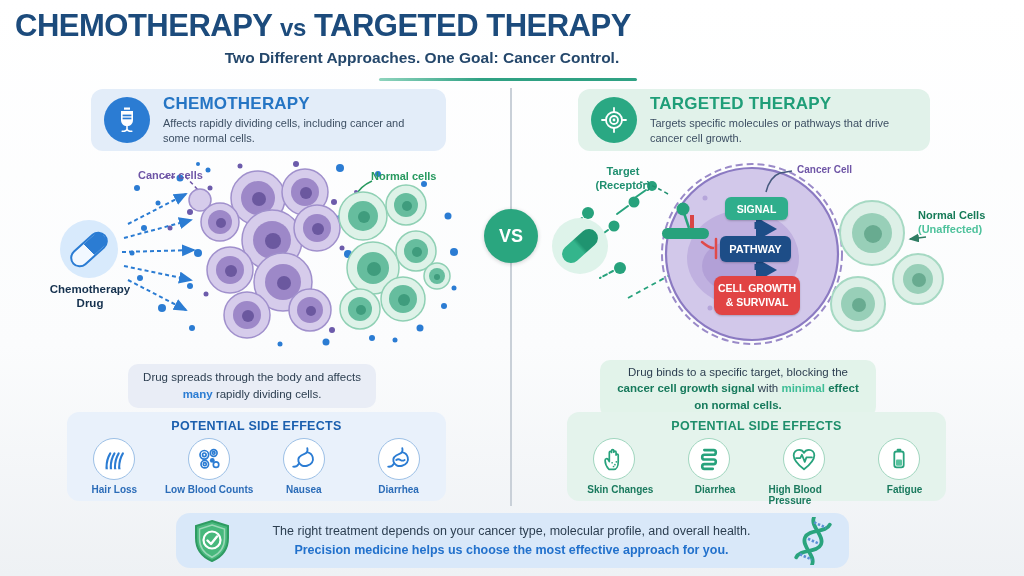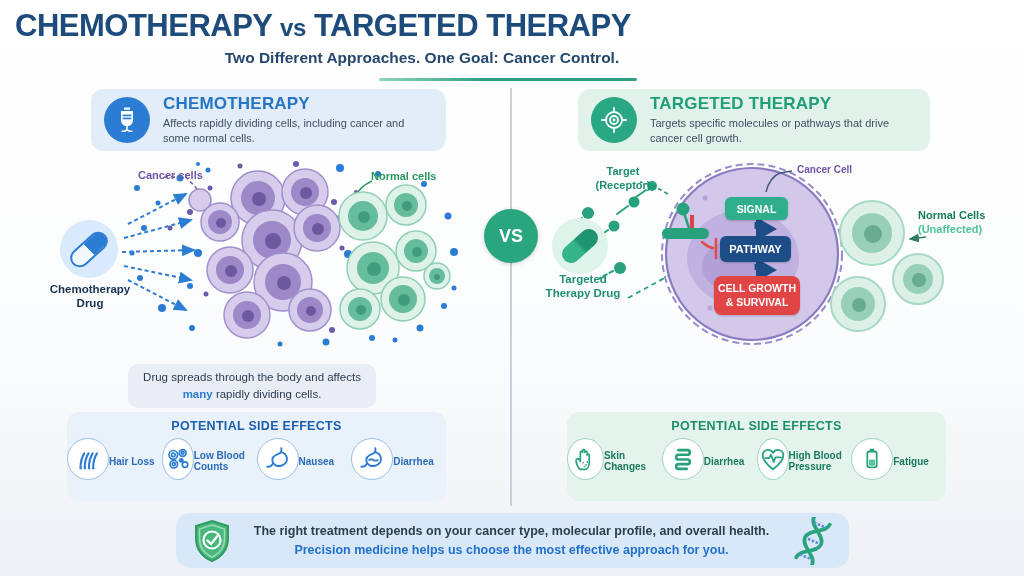--- a/index.html
+++ b/index.html
@@ -58,36 +58,36 @@
         display:flex;align-items:center;justify-content:center;box-sizing:border-box;padding:4px 10px;margin-top:13px;}
   .chemo-note{left:128px;top:351px;width:248px;height:44px;background:#e9edf6;}
   .chemo-note b{color:#2b7cd3;}
   .targ-note{left:600px;top:347px;width:276px;height:57px;background:#e2f3ea;}
   .targ-note .g{color:#167a5c;font-weight:700;}
   .targ-note .m{color:#3dbd96;font-weight:700;}
   
   .se-card{width:379px;height:89px;border-radius:12px;top:412px;display:flex;flex-direction:column;box-sizing:border-box;}
   .se-card .se-title{text-align:center;font-weight:800;font-size:12.5px;margin-top:7px;letter-spacing:.3px;}
   .se-row{display:flex;margin-top:5px;}
-  .se-item{flex:1;display:flex;flex-direction:row;align-items:center;}
+  .se-item{flex:1;display:flex;flex-direction:column;align-items:center;}
   .se-circ{width:42px;height:42px;border-radius:50%;background:#fff;display:flex;align-items:center;justify-content:center;box-sizing:border-box;}
   .se-label{margin-top:4px;font-size:10px;font-weight:700;}
   .chemo-se{left:67px;background:#e9f1fb;}
   .chemo-se .se-title{color:#1b5fae;}
   .chemo-se .se-circ{border:1.5px solid #9cc0e6;}
   .chemo-se .se-label{color:#2b6cb8;}
   .targ-se{left:567px;background:#e4f3ec;}
   .targ-se .se-title{color:#1e8e6b;}
   .targ-se .se-circ{border:1.5px solid #a0d6bf;}
-  .targ-se .se-label{color:#1a7a5e;}
+  .targ-se .se-label{color:#1a7a5e;margin-left:12px;}
   
   .footer-banner{left:176px;top:513px;width:673px;height:55px;background:#d9e8f9;border-radius:14px;
                  display:flex;align-items:center;box-sizing:border-box;padding:0 14px 0 16px;}
   .footer-text{flex:1;text-align:center;line-height:1.45;}
-  .footer-text .f1{font-size:12.5px;color:#2c3e50;font-weight:700;}
+  .footer-text .f1{font-size:12.5px;color:#2c3e50;font-weight:400;}
   .footer-text .f2{font-size:12.5px;color:#2271cc;font-weight:800;}
 </style>
 </head>
 <body>
 
 <div id="stage">
 
   <div class="abs main-title">
     <span>CHEMOTHERAPY</span>
     <span class="vs-small">vs</span>
@@ -374,35 +374,40 @@
   </svg>
 
   <div class="abs dlabel target-receptor-label">
     <span style="display:block">Target</span>
     <span style="display:block">(Receptor)</span>
   </div>
   <div class="abs dlabel cancer-cell-label">Cancer Cell</div>
   <div class="abs pill-circle targ-pill-circle">
     <div class="targ-pill"></div>
   </div>
-  <div class="abs dlabel targ-drug-label">
-    <span style="display:block">Targeted</span>
-    <span style="display:block">Therapy Drug</span>
-  </div>
   <div class="abs normal-unaffected-label">
     <span class="l1" style="display:block">Normal Cells</span>
     <span class="l2" style="display:block">(Unaffected)</span>
   </div>
   <div class="abs flowbox signal-box">SIGNAL</div>
   <div class="abs flowbox pathway-box">PATHWAY</div>
   <div class="abs flowbox growth-box">
     <span>CELL GROWTH</span>
     <span>&amp; SURVIVAL</span>
   </div>
 
+  <div class="abs note targ-note">
+    <div>
+      <span>Drug binds to a specific target, blocking the</span>
+      <span class="g">cancer cell growth signal</span>
+      <span>with</span>
+      <span class="m">minimal</span>
+      <span class="g">effect on normal cells.</span>
+    </div>
+  </div>
 
   <div class="abs se-card chemo-se">
     <div class="se-title">POTENTIAL SIDE EFFECTS</div>
     <div class="se-row">
       <div class="se-item">
         <div class="se-circ">
           <svg width="30" height="30" viewBox="0 0 32 32">
             <g stroke="#2b7cd3" stroke-width="2.2" stroke-linecap="round" fill="none">
               <path d="M8 25 C8 19 9 15 12 10"></path>
                 <path d="M12.5 25 C12.5 19 13.5 15 16.5 10"></path>

